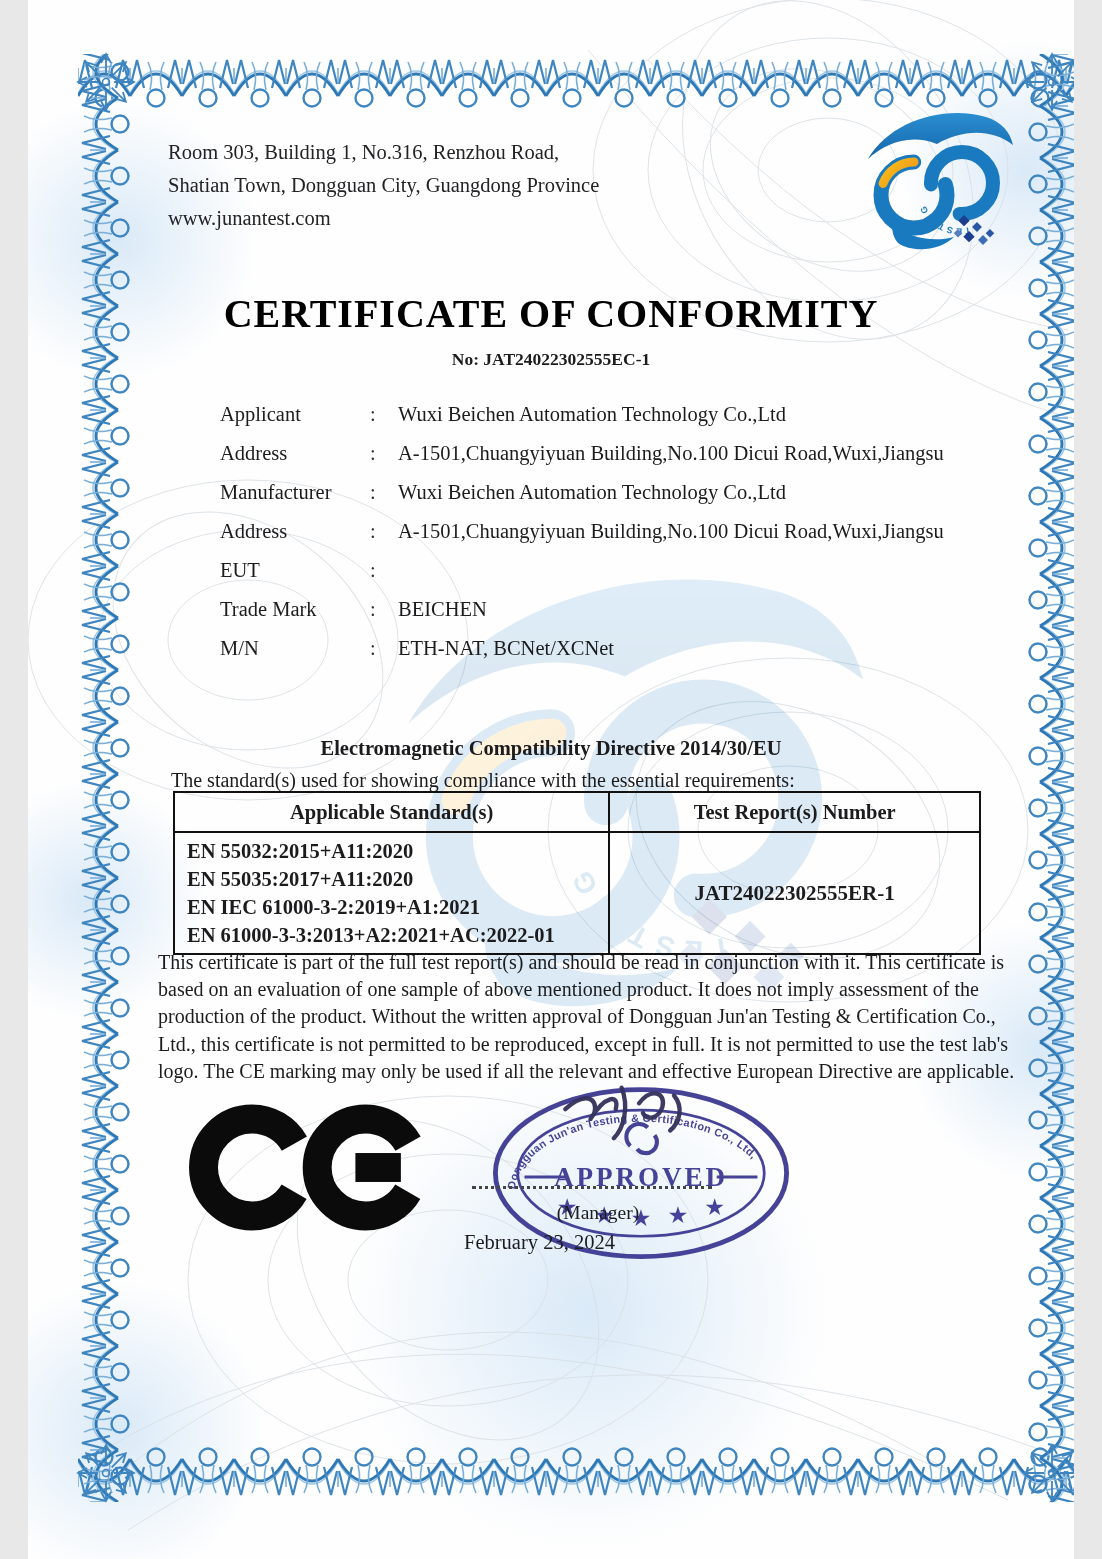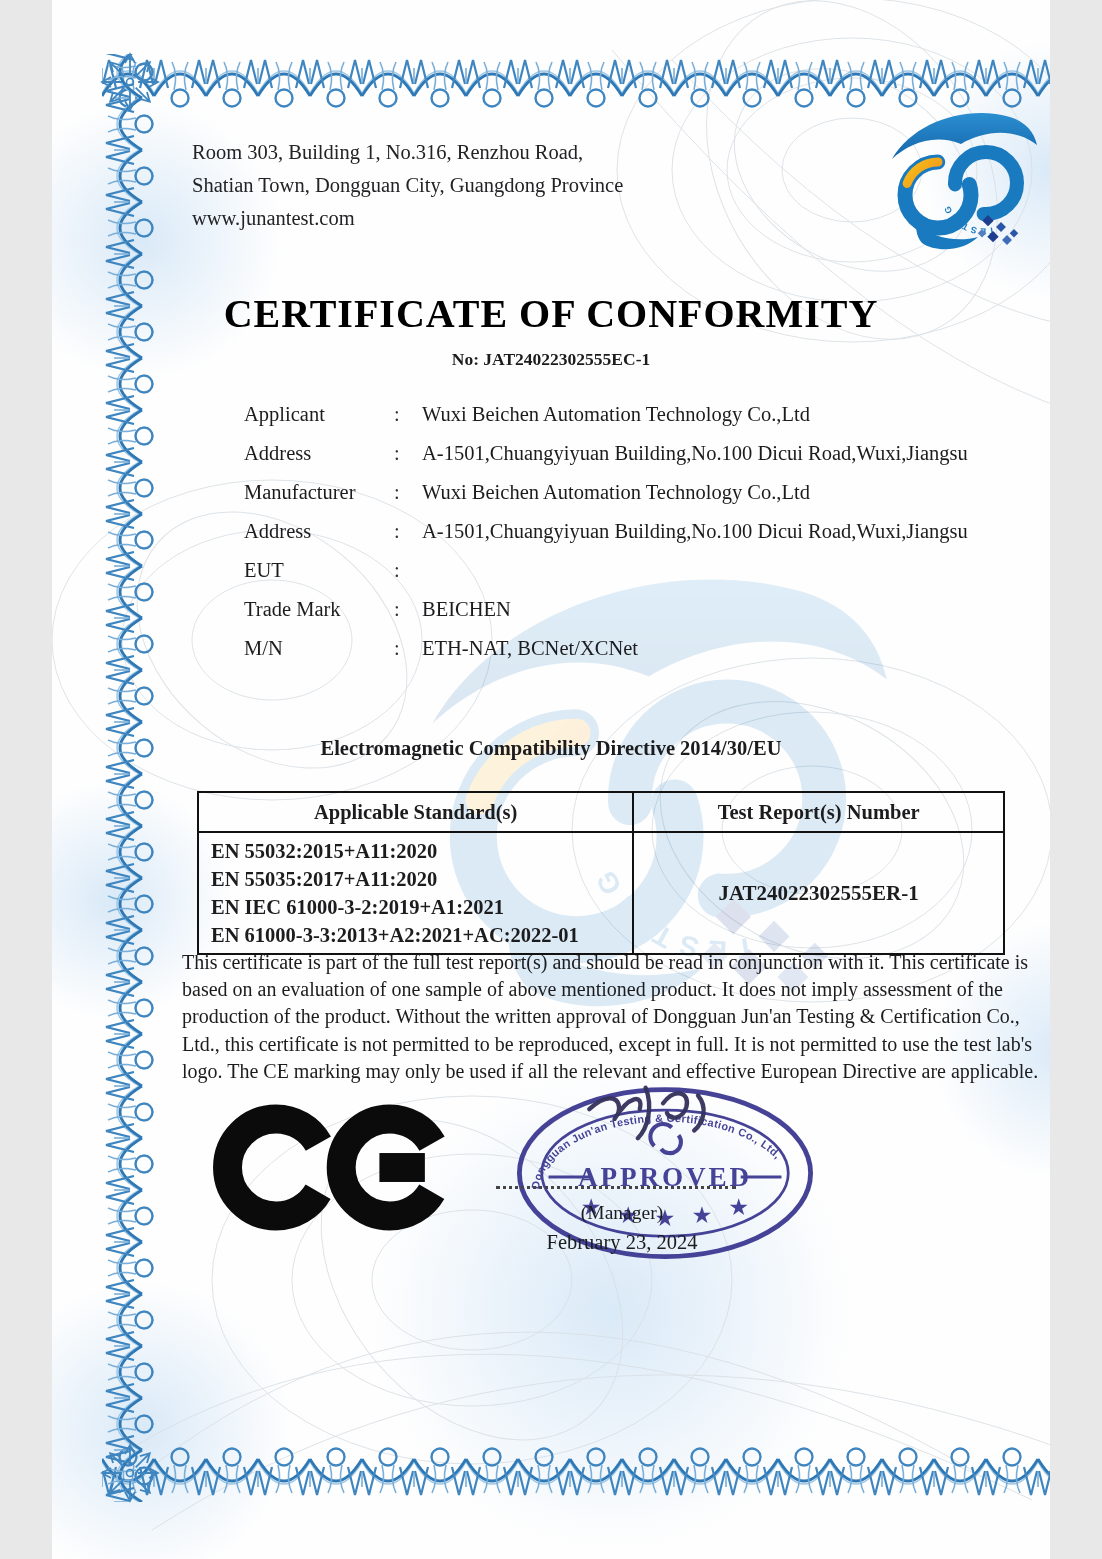--- a/index.html
+++ b/index.html
@@ -1,19 +1,19 @@
 <!DOCTYPE html>
 <html><head>
 <meta charset="utf-8">
 <style>
   html,body { margin:0; padding:0; background:#e8e8e8; }
   .page {
     position:relative; width:998px; height:1559px; margin:0 auto;
     background:#fefefe; overflow:hidden;
-    font-family:"Liberation Serif", serif; color:#1c1c1e;
+    font-family:"Liberation Serif", serif; color:#1c1c1e;padding-left:48px;
   }
   svg { display:block; }
   .abs { position:absolute; }
 
   
   .b-top    { left:50px;  top:50px;   width:1002px; height:58px; }
   .b-bottom { left:50px;  top:1447px; width:1002px; height:58px; transform:scaleY(-1); }
   .b-left   { left:44px;  top:1502px; width:1448px; height:58px; transform-origin:0 0; transform:rotate(-90deg); }
   .b-right  { left:1058px; top:54px;  width:1448px; height:58px; transform-origin:0 0; transform:rotate(90deg); }
   .corner   { width:64px; height:64px; }
@@ -48,21 +48,21 @@
   .report-cell { text-align:center; font-weight:bold; font-size:21px; }
 
   
   .disclaimer { left:130px; top:949px; width:862px; font-size:20px; line-height:1.36; }
 
   
   .ce-box   { left:160px; top:1090px; }
   .stamp-box{ left:448px; top:1076px; }
   .dotted-line { left:444px; top:1186px; width:240px; border-top:3px dotted #444; height:0; }
   .signatory { left:452px; top:1202px; width:236px; text-align:center; font-size:19.5px; }
-  .issue-date { left:436px; top:1231px; width:268px; text-align:center; font-size:20.5px; }
+  .issue-date { left:436px; top:1231px; width:268px; text-align:left; font-size:20.5px; }
 
   .bg-layer { left:0; top:0; }
   .watermark { left:368px; top:548px; opacity:0.15; }
 </style>
 </head>
 <body>
 
 <div class="page">
 
   <svg width="0" height="0" style="position:absolute" aria-hidden="true">
@@ -252,20 +252,21 @@
       <span class="field-value">BEICHEN</span>
     </div>
     <div class="field-row">
       <span class="field-label">M/N</span>
       <span class="field-colon">:</span>
       <span class="field-value">ETH-NAT, BCNet/XCNet</span>
     </div>
   </div>
 
   <div class="abs directive">Electromagnetic Compatibility Directive 2014/30/EU</div>
+  <div class="abs standards-intro">The standard(s) used for showing compliance with the essential requirements:</div>
 
   <table class="abs std-table">
     <tbody>
         <tr>
       <th class="col-std">Applicable Standard(s)</th>
       <th>Test Report(s) Number</th>
     </tr>
     <tr>
       <td class="std-cell">
         <div class="std-line">EN 55032:2015+A11:2020</div>

